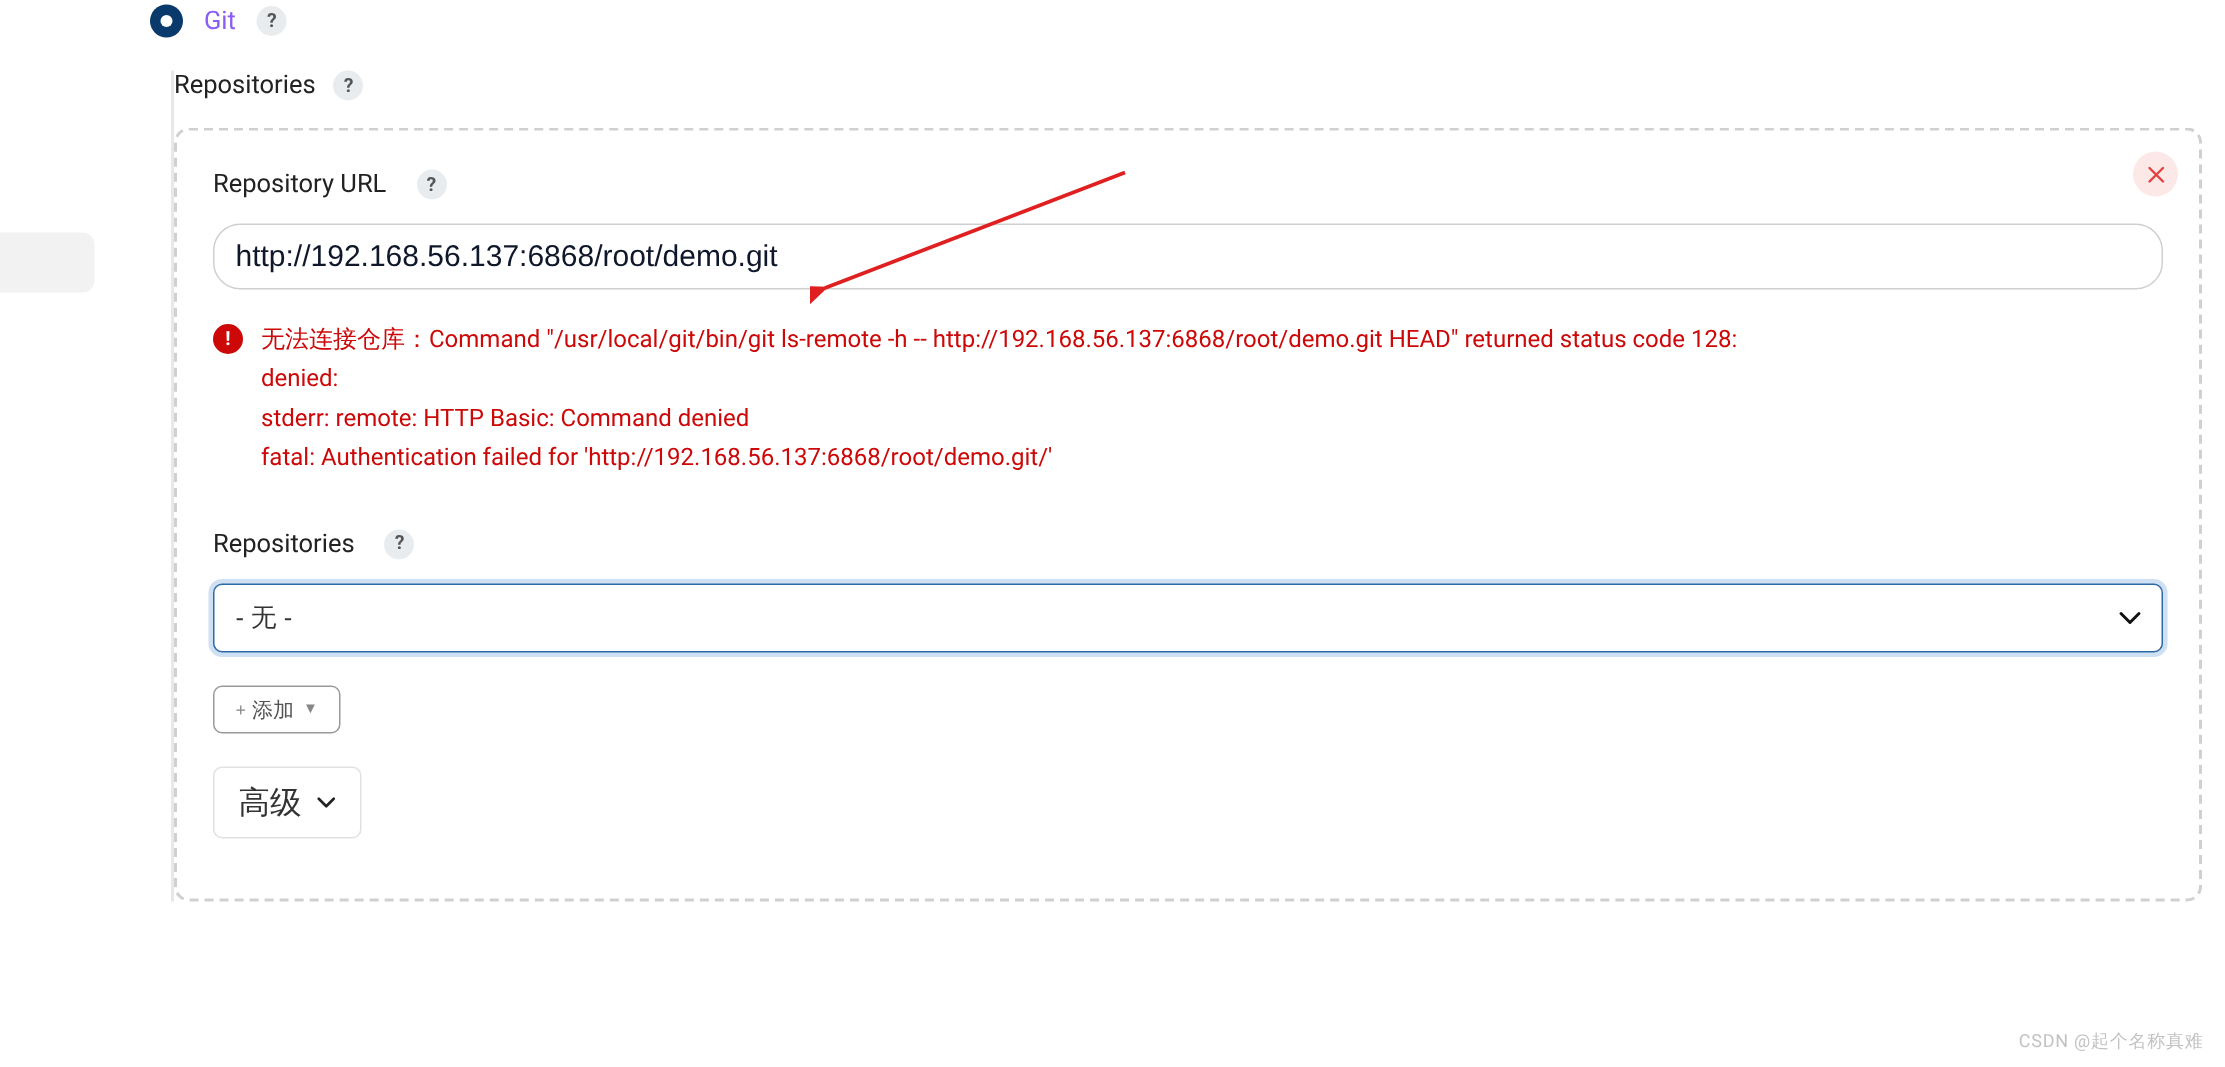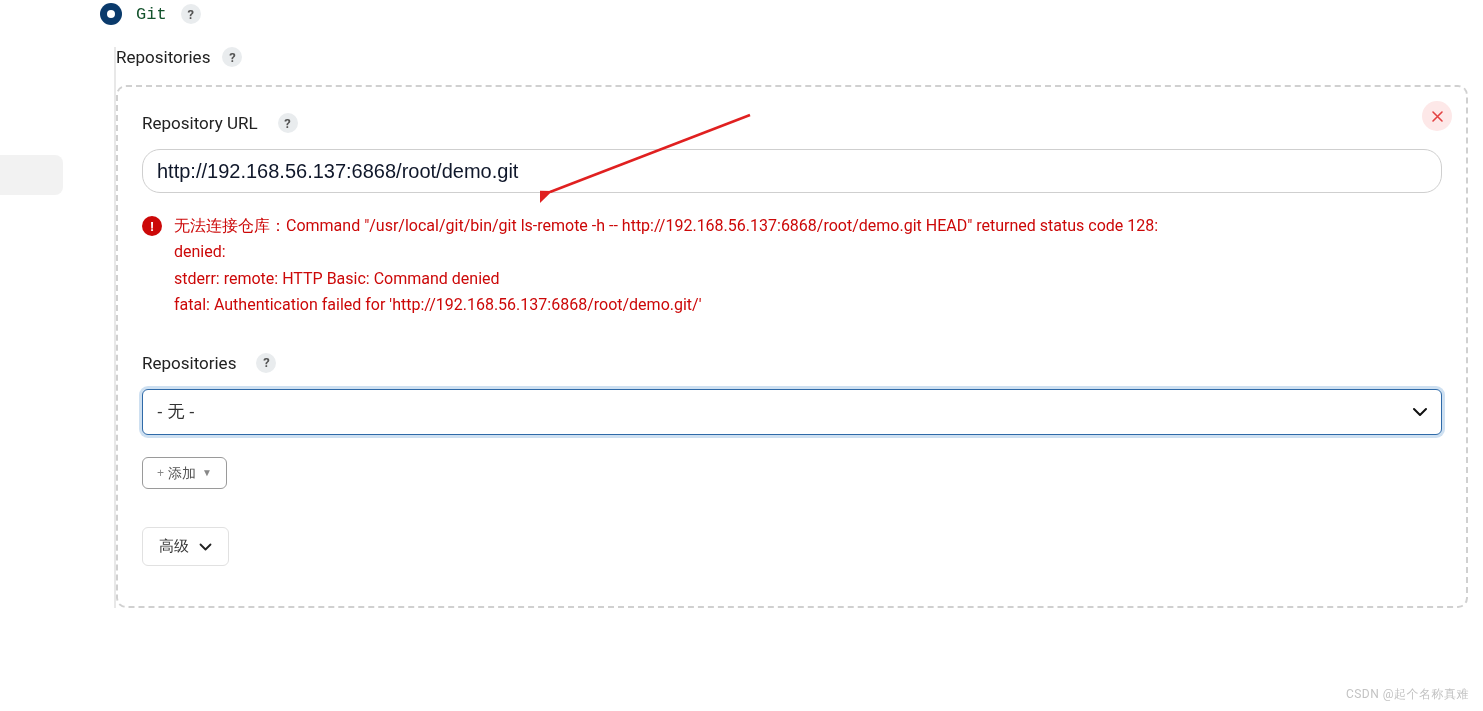--- a/index.html
+++ b/index.html
@@ -44,21 +44,21 @@
   justify-content: center;
   flex-shrink: 0;
 }
 .radio-dot::after {
   content: "";
   width: 8px;
   height: 8px;
   border-radius: 50%;
   background: #fff;
 }
-.radio-label { font-size: 17px; color: #14532d; font-family: Liberation Mono, monospace; }
+.radio-label { font-size: 17px; color: #8b5cf6; }
 .help-badge {
   width: 20px;
   height: 20px;
   border-radius: 50%;
   background: #e9ecee;
   color: #555;
   font-size: 13px;
   font-weight: bold;
   display: inline-flex;
   align-items: center;
@@ -175,26 +175,26 @@
   color: #555;
   cursor: pointer;
   display: inline-flex;
   align-items: center;
   gap: 4px;
 }
 .add-btn .plus { font-size: 12px; color: #888; }
 .add-btn .txt { display: inline-flex; flex-direction: column; line-height: 1.05; text-align: center; }
 .add-btn .caret { color: #888; font-size: 10px; margin-left: 2px; }
 .adv-btn {
-  margin-top: 38px;
+  margin-top: 22px;
   border: 1.5px solid #e1e1e1;
   border-radius: 6px;
   background: #fff;
   padding: 9px 16px;
-  font-size: 15px;
+  font-size: 21px;
   color: #333;
   cursor: pointer;
   display: inline-flex;
   align-items: center;
   gap: 10px;
 }
 .arrow-annotation {
   position: absolute;
   left: 540px;
   top: 110px;

